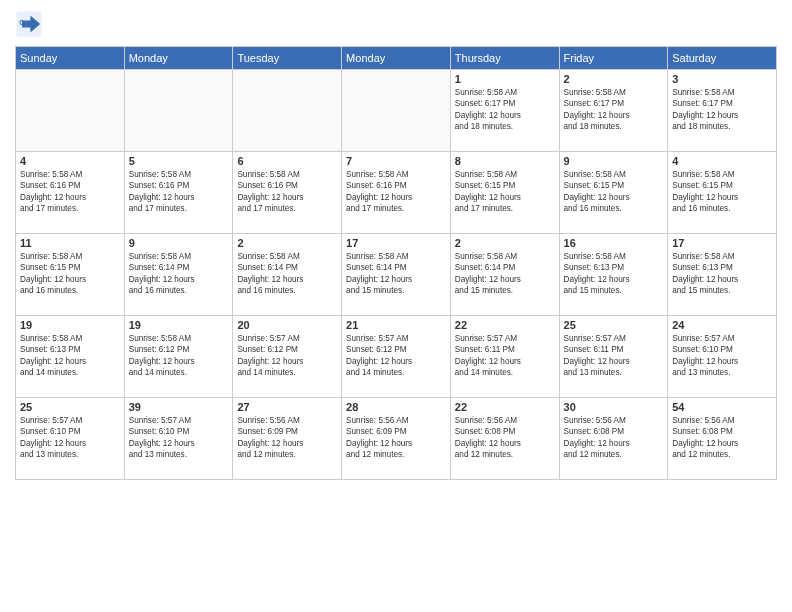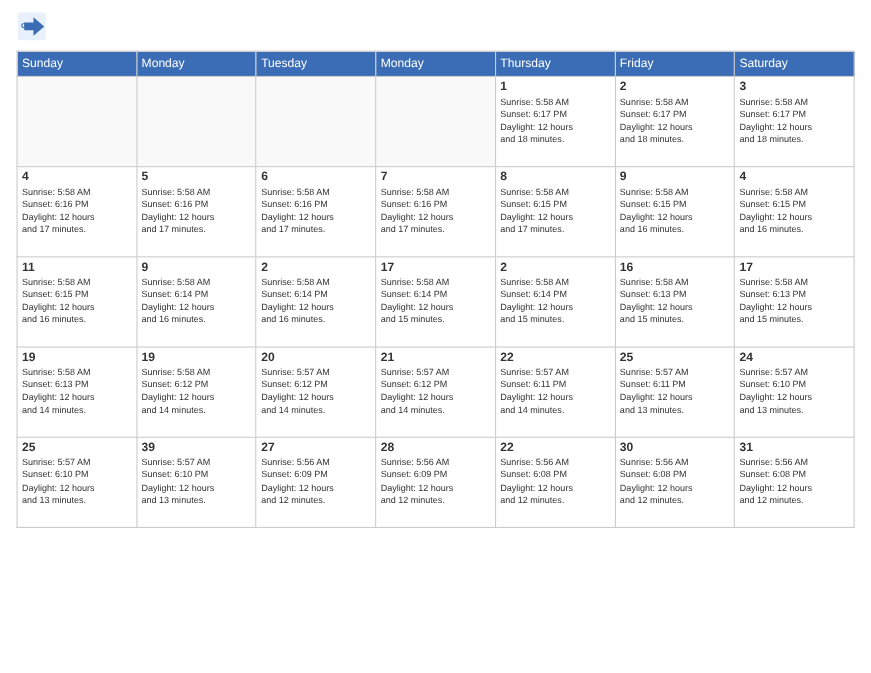--- a/index.html
+++ b/index.html
@@ -343,21 +343,21 @@
 and 12 minutes.</div>
           </td>
           <td>
             <span class="day-num">30</span>
             <div class="day-info" style="white-space: pre-line;">Sunrise: 5:56 AM
 Sunset: 6:08 PM
 Daylight: 12 hours
 and 12 minutes.</div>
           </td>
           <td>
-            <span class="day-num">31</span>
+            <span class="day-num">54</span>
             <div class="day-info" style="white-space: pre-line;">Sunrise: 5:56 AM
 Sunset: 6:08 PM
 Daylight: 12 hours
 and 12 minutes.</div>
           </td>
         </tr>
       </tbody>
   </table>
 </div>
 

